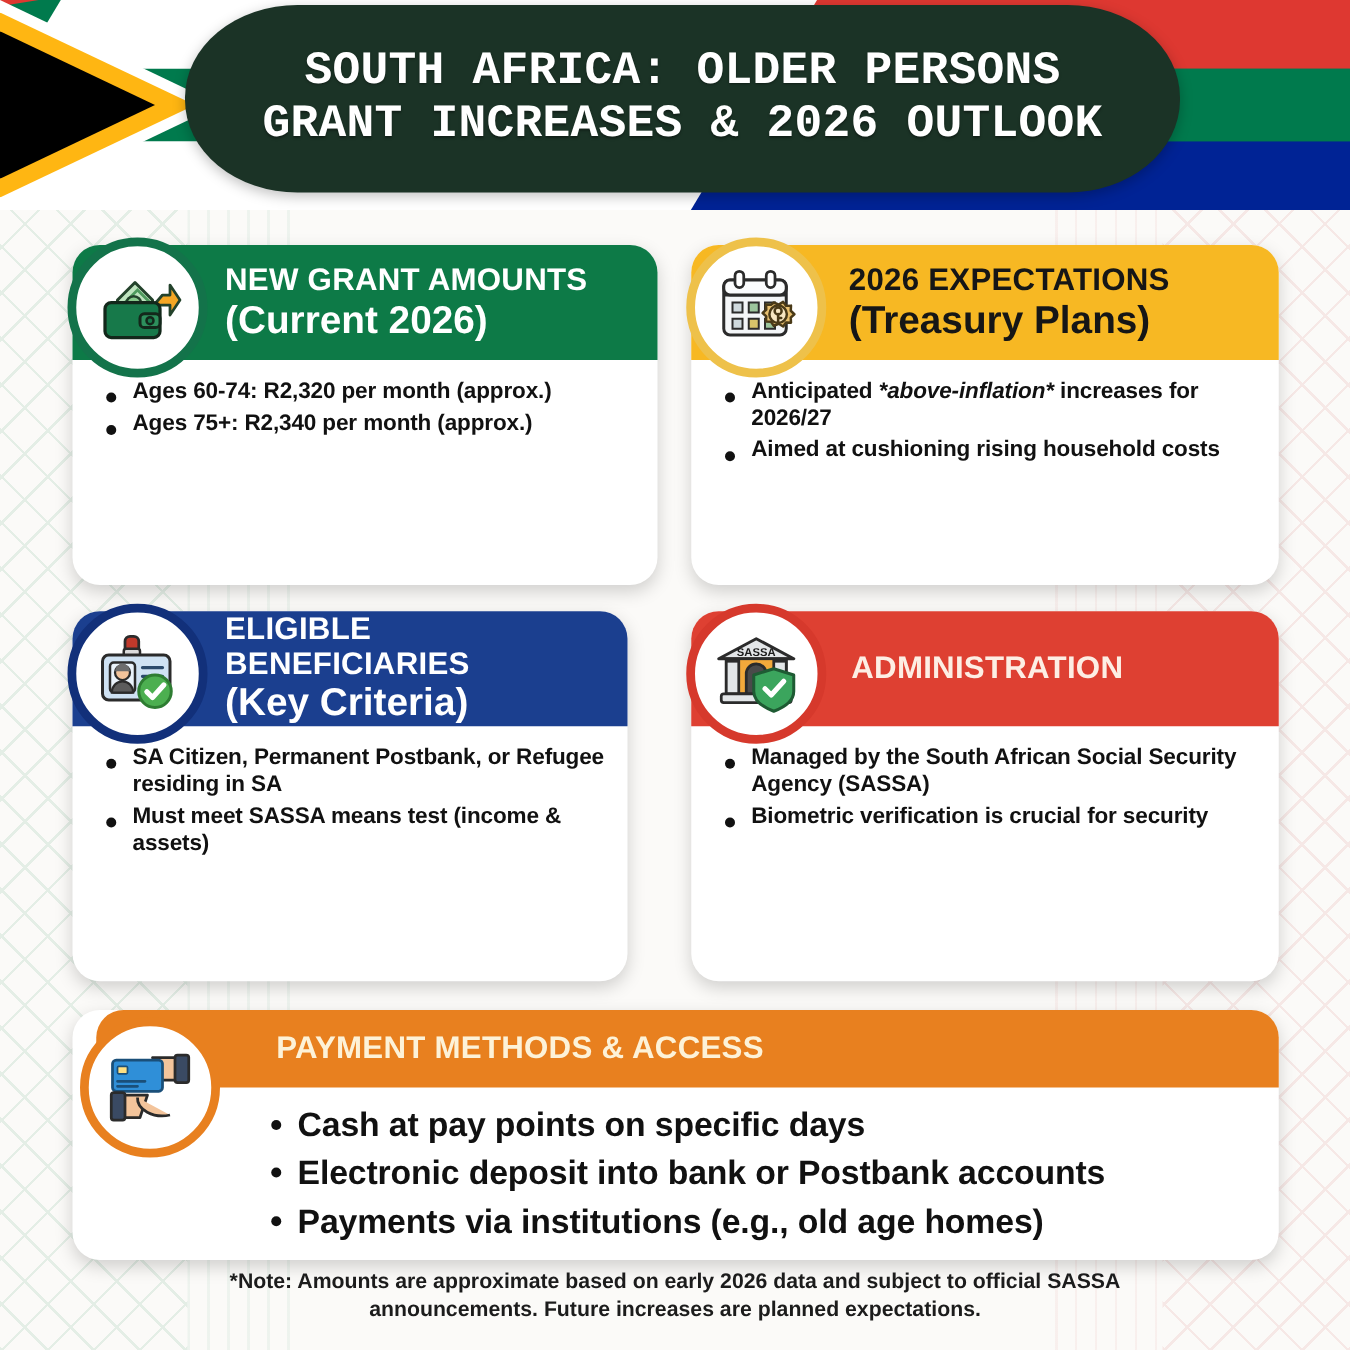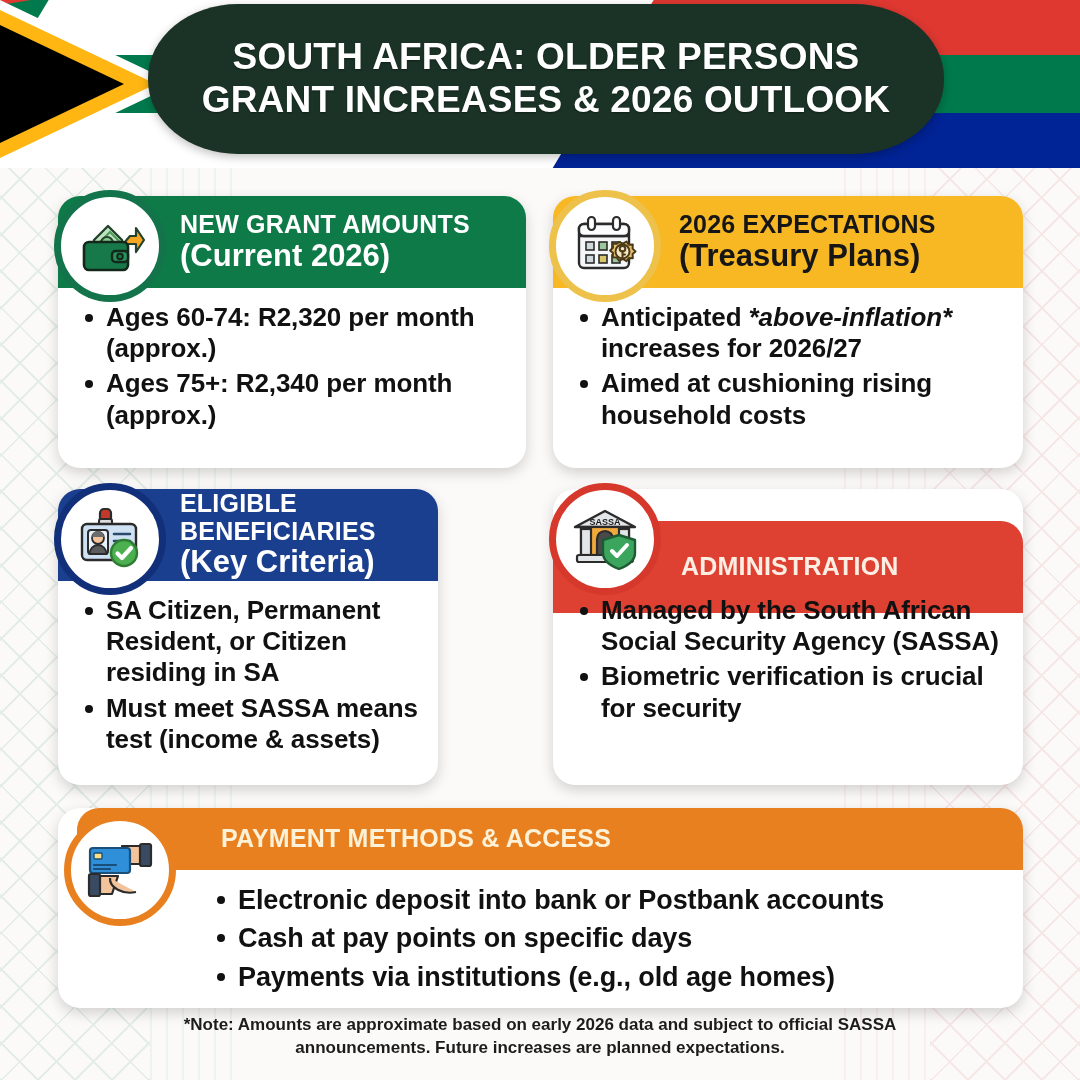--- a/index.html
+++ b/index.html
@@ -63,20 +63,21 @@
   #title-banner{
     position:absolute;left:148px;top:4px;width:796px;height:150px;
     background:#1b3326;border-radius:90px/74px;
     display:flex;flex-direction:column;align-items:center;justify-content:center;
     box-shadow:0 3px 10px rgba(0,0,0,.25);
   }
   #title-banner .tl{
     color:#ffffff;font-weight:bold;font-size:37px;line-height:1.16;
     letter-spacing:.2px;text-align:center;white-space:nowrap;
     text-shadow:0 1px 2px rgba(0,0,0,.4);
+    font-family:Liberation Mono, monospace;
   }
 
   
   .card{
     position:absolute;background:#ffffff;border-radius:22px;
     box-shadow:0 5px 14px rgba(0,0,0,.17);overflow:visible;
   }
   .card .hdr{
     position:absolute;left:0;top:0;right:0;height:92px;
     border-radius:22px 22px 0 0;
@@ -87,21 +88,21 @@
     font-weight:bold;line-height:1.1;
   }
   .card .hdr-l1{font-size:25px;letter-spacing:.2px;display:block;}
   .card .hdr-l2{font-size:31px;display:block;}
   .card .body{
     position:absolute;left:0;right:0;top:92px;bottom:0;
     padding:14px 16px 10px 18px;box-sizing:border-box;
   }
   ul.bullets{margin:0;padding:0 0 0 30px;list-style:none;}
   ul.bullets li{
-    position:relative;font-size:26px;line-height:1.2;color:#111111;
+    position:relative;font-size:18px;line-height:1.2;color:#111111;
     margin-bottom:4px;font-weight:bold;letter-spacing:-.1px;
   }
   ul.bullets li:before{
     content:"";position:absolute;left:-21px;top:12px;
     width:8px;height:8px;border-radius:50%;background:#111111;
   }
   .ico-wrap{
     position:absolute;left:-4px;top:-6px;width:112px;height:112px;border-radius:50%;
     background:#ffffff;display:flex;align-items:center;justify-content:center;
     box-sizing:border-box;z-index:3;
@@ -111,27 +112,27 @@
   #card-grant{left:58px;top:196px;width:468px;height:272px;}
   #card-grant .hdr{background:#0d7a47;}
   #card-grant .hdr-txt{color:#ffffff;}
   #card-grant .ico-wrap{border:7px solid #13734a;}
 
   #card-expect{left:553px;top:196px;width:470px;height:272px;}
   #card-expect .hdr{background:#f7b823;}
   #card-expect .hdr-txt{color:#161616;margin-left:126px;}
   #card-expect .ico-wrap{border:7px solid #eec14a;}
 
-  #card-elig{left:58px;top:489px;width:380px;height:296px;}
+  #card-elig{left:58px;top:489px;width:444px;height:296px;}
   #card-elig .hdr{background:#1b3f8f;}
   #card-elig .hdr-txt{color:#ffffff;}
   #card-elig .ico-wrap{border:7px solid #12307a;}
 
   #card-admin{left:553px;top:489px;width:470px;height:296px;}
-  #card-admin .hdr{background:#de4032;margin-top:32px;}
+  #card-admin .hdr{background:#de4032;}
   #card-admin .hdr-txt{color:#fdeee4;margin-left:128px;font-size:26px;}
   #card-admin .ico-wrap{border:7px solid #d6392c;}
 
   #card-pay{left:58px;top:808px;width:965px;height:200px;}
   #card-pay .hdr{background:#e8801f;height:62px;margin-left:19px;}
   #card-pay .hdr-txt{color:#fdf2d8;margin-left:144px;font-size:26px;letter-spacing:.4px;}
   #card-pay .body{top:62px;padding-left:150px;}
   #card-pay .ico-wrap{
     left:6px;top:6px;width:112px;height:112px;border:7px solid #e8801f;
   }
@@ -252,21 +253,21 @@
       <circle cx="24" cy="35" r="6" fill="#f3c49b" stroke="#2b2b2b" stroke-width="1.8"></circle>
       <path d="M18 34 a6 6 0 0 1 12 0 Z" fill="#6d6d6d"></path>
       <path d="M15.5 51 a8.5 9 0 0 1 17 0 Z" fill="#5c5c5c" stroke="#2b2b2b" stroke-width="1.8"></path>
       <path d="M40 31 H56 M40 38 H56 M40 45 H51" stroke="#2b4a6b" stroke-width="2.6" stroke-linecap="round"></path>
       <circle cx="50" cy="50" r="13" fill="#4caf50" stroke="#2e7d32" stroke-width="2.4"></circle>
       <path d="M43.5 50.5 L48 55 L57 45" fill="none" stroke="#ffffff" stroke-width="4.2" stroke-linecap="round" stroke-linejoin="round"></path>
     </svg>
   </div>
   <div class="body">
     <ul class="bullets">
-      <li>SA Citizen, Permanent Resident, or Citizen residing in SA</li>
+      <li>SA Citizen, Permanent Postbank, or Refugee residing in SA</li>
       <li>Must meet SASSA means test (income &amp; assets)</li>
     </ul>
   </div>
 </div>
 
 <div class="card" id="card-admin">
   <div class="hdr">
     <div class="hdr-txt">
       <span class="hdr-l1">ADMINISTRATION</span>
     </div>
@@ -305,20 +306,20 @@
       <rect x="8" y="16" width="40" height="25" rx="3" fill="#2f8fd8" stroke="#1a4f79" stroke-width="2.2"></rect>
       <rect x="12" y="21" width="8" height="6" rx="1" fill="#ffe082" stroke="#1a4f79" stroke-width="1.4"></rect>
       <path d="M12 33 H34 M12 37 H28" stroke="#1a4f79" stroke-width="2.2" stroke-linecap="round"></path>
       <path d="M36 44 L16 44 a4 4 0 0 0 -4 4 v10 a4 4 0 0 0 4 4 L30 62 Z" fill="#f3c49b" stroke="#2b2b2b" stroke-width="2.2" stroke-linejoin="round"></path>
       <path d="M28 46 a20 14 0 0 0 26 14" fill="#f3c49b" stroke="#2b2b2b" stroke-width="2.2" stroke-linejoin="round"></path>
       <rect x="7" y="42" width="11" height="22" rx="2" fill="#3a4a63" stroke="#2b2b2b" stroke-width="2.2"></rect>
     </svg>
   </div>
   <div class="body">
     <ul class="bullets">
+      <li>Cash at pay points on specific days</li>
       <li>Electronic deposit into bank or Postbank accounts</li>
-      <li>Cash at pay points on specific days</li>
       <li>Payments via institutions (e.g., old age homes)</li>
     </ul>
   </div>
 </div>
 
 <div id="footnote">*Note: Amounts are approximate based on early 2026 data and subject to official SASSA announcements. Future increases are planned expectations.</div>
 
 </body></html>

